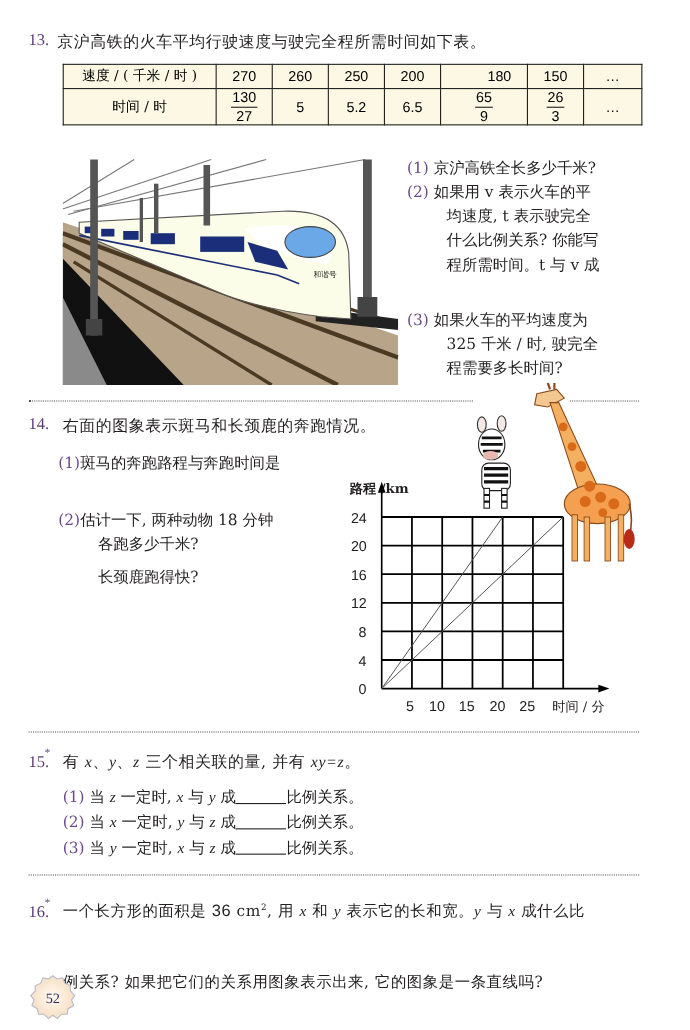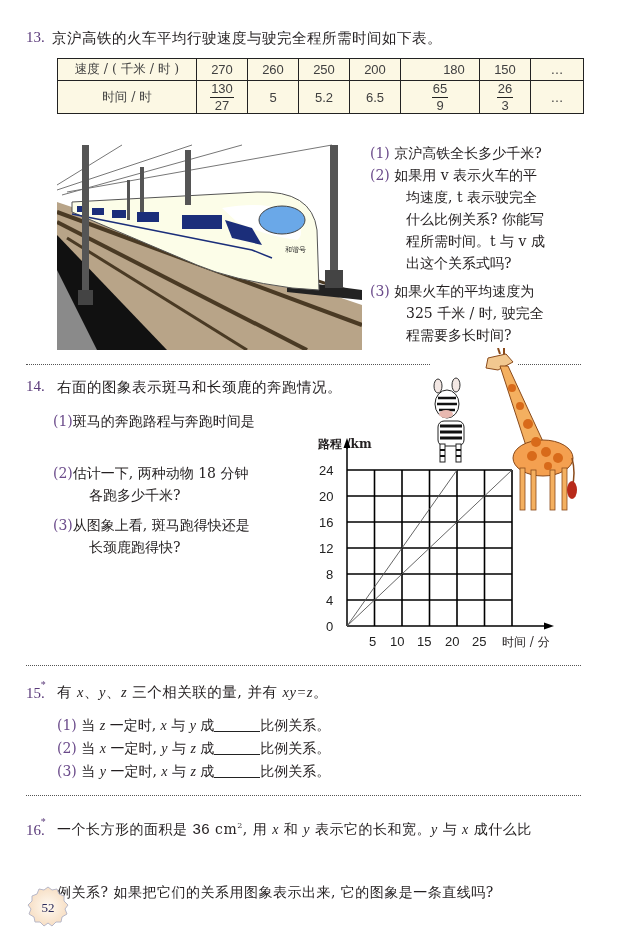--- a/index.html
+++ b/index.html
@@ -10,21 +10,21 @@
     .qtext { font-size: 14.5px; letter-spacing: 0.5px; white-space: nowrap; }
     .sub { font-size: 14px; line-height: 22px; white-space: nowrap; }
     .subnum { color: #6a4a8a; }
     .sans { font-family: "Liberation Sans", sans-serif; }
     .ital { font-style: italic; font-family: "Liberation Serif", serif; }
     .dash { position: absolute; height: 0; border-top: 1.5px dotted #555; }
     
     table.speed { position: absolute; left: 57px; top: 58px; border-collapse: collapse;
                   background: #fcf8e4; }
     table.speed td { border: 1.5px solid #222; text-align: center; padding: 0;
-                     font-family: "Liberation Sans", sans-serif; font-size: 13px; color: #404040; }
+                     font-family: "Liberation Sans", sans-serif; font-size: 13px; color: #000000; }
     table.speed td.lbl { font-family: "DejaVu Serif", serif; font-size: 12.5px; }
     .frac { display: inline-flex; flex-direction: column; align-items: center; line-height: 14px; font-size: 13px; }
     .frac .n { border-bottom: 1.2px solid #222; padding: 0 1px 1px; }
     .frac .d { padding-top: 1px; }
     .blank { display: inline-block; width: 46px; border-bottom: 1.5px solid #222; height: 14px; vertical-align: -2px; }
     .tick { position: absolute; font-family: "Liberation Sans", sans-serif; font-size: 13px; color: #222; }
     .badge { position: absolute; left: 27px; top: 886px; width: 42px; height: 42px; }
   </style>
 </head>
 <body>
@@ -113,21 +113,20 @@
 </svg>
 
 <div class="abs sub" style="left:370px; top:142px;">
   <div><span class="subnum">(1)</span> <span>京沪高铁全长多少千米?</span></div>
 </div>
 <div class="abs sub" style="left:370px; top:164px;">
   <div><span class="subnum">(2)</span> <span>如果用 v 表示火车的平</span></div>
   <div style="padding-left:36px;">均速度, t 表示驶完全</div>
   <div style="padding-left:36px;">什么比例关系? 你能写</div>
   <div style="padding-left:36px;">程所需时间。t 与 v 成</div>
-  <div style="padding-left:36px;">出这个关系式吗?</div>
 </div>
 <div class="abs sub" style="left:370px; top:280px;">
   <div><span class="subnum">(3)</span> <span>如果火车的平均速度为</span></div>
   <div style="padding-left:36px;">325 千米 / 时, 驶完全</div>
   <div style="padding-left:36px;">程需要多长时间?</div>
 </div>
 
 <div class="dash" style="left:26px; top:364px; width:404px;"></div>
 <div class="dash" style="left:518px; top:364px; width:63px;"></div>
 
@@ -135,21 +134,20 @@
 <div class="abs qtext" style="left:57px; top:378px;">右面的图象表示斑马和长颈鹿的奔跑情况。</div>
 
 <div class="abs sub" style="left:53px; top:410px;">
   <div><span class="subnum">(1)</span><span>斑马的奔跑路程与奔跑时间是</span></div>
 </div>
 <div class="abs sub" style="left:53px; top:462px;">
   <div><span class="subnum">(2)</span><span>估计一下, 两种动物 18 分钟</span></div>
   <div style="padding-left:36px;">各跑多少千米?</div>
 </div>
 <div class="abs sub" style="left:53px; top:514px;">
-  <div><span class="subnum">(3)</span><span>从图象上看, 斑马跑得快还是</span></div>
   <div style="padding-left:36px;">长颈鹿跑得快?</div>
 </div>
 
 <div class="abs" style="left:318px; top:436px; font-size:12px; font-weight:bold;">路程 /km</div>
 <svg class="abs" style="left:340px; top:436px;" width="220" height="200" viewBox="0 0 220 200">
 
   <line x1="7" y1="190" x2="7" y2="8" stroke="#000" stroke-width="1.5"></line>
   <polygon points="7,2 3.5,12 10.5,12" fill="#000"></polygon>
   <line x1="7" y1="190" x2="208" y2="190" stroke="#000" stroke-width="1.5"></line>
   <polygon points="214,190 204,186.5 204,193.5" fill="#000"></polygon>

